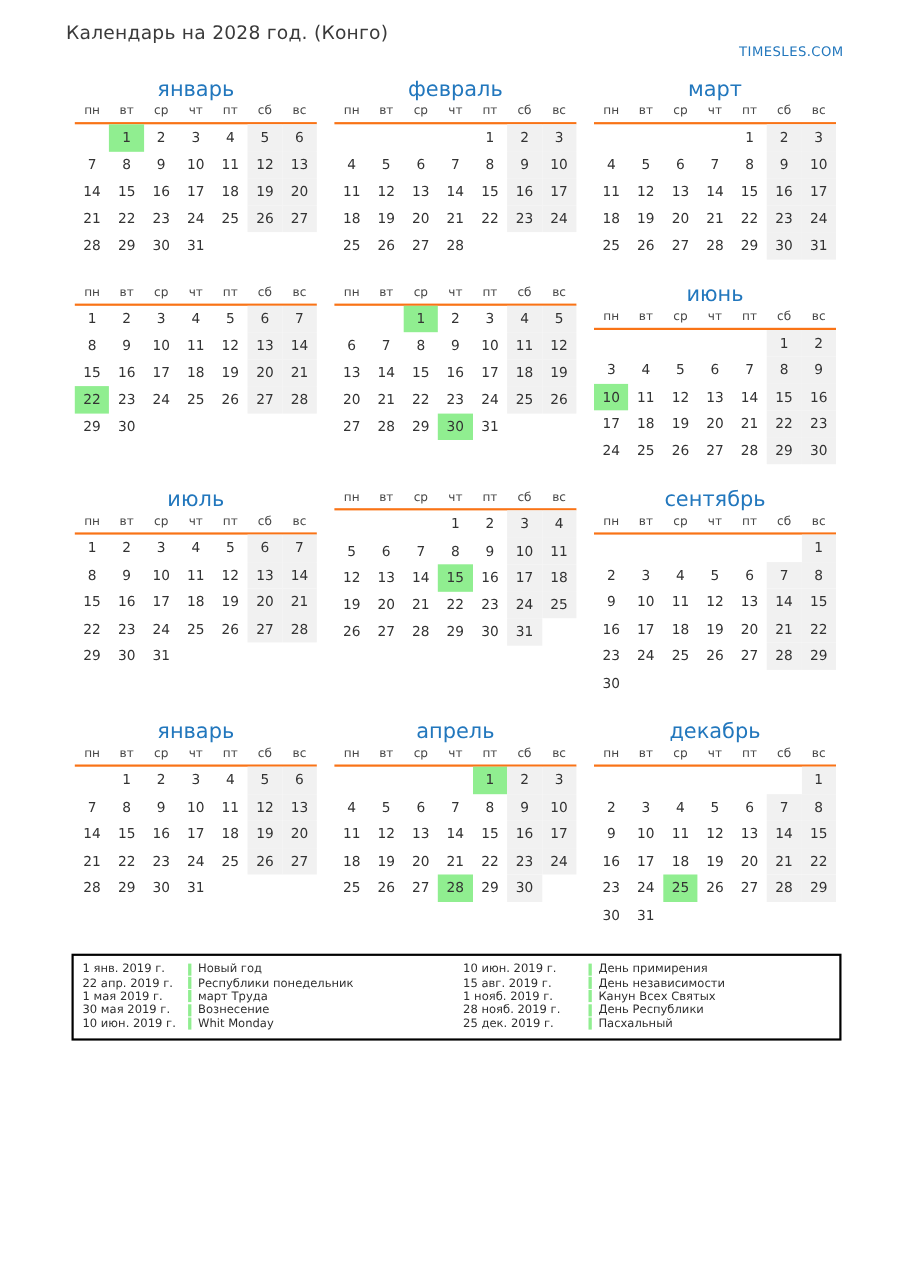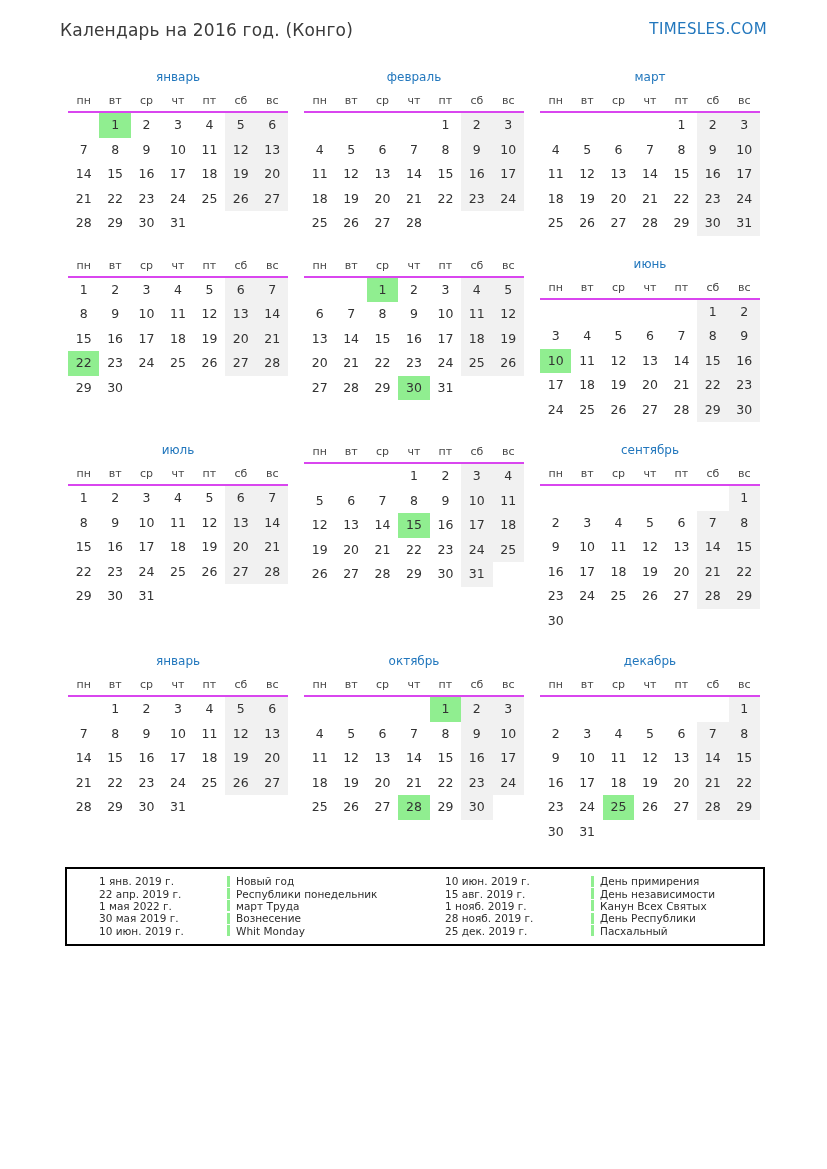--- a/index.html
+++ b/index.html
@@ -3,51 +3,51 @@
 <meta charset="utf-8">
 <style>
   * { margin:0; padding:0; box-sizing:border-box; }
   html,body { width:827px; height:1169px; background:#ffffff;
     font-family:"DejaVu Sans","Liberation Sans",sans-serif; }
   body { position:relative; overflow:hidden; }
 
   .header { position:absolute; left:60px; right:60px; top:20px;
     display:flex; justify-content:space-between; align-items:flex-start; }
   .page-title { font-size:17px; color:#3a3a3a; letter-spacing:0.2px; }
-  .logo { font-size:15px; color:#2277bd; text-decoration:none; margin-top:0; letter-spacing:0.4px; }
+  .logo { font-size:12px; color:#2277bd; text-decoration:none; margin-top:20px; letter-spacing:0.4px; }
 
   .months-grid { position:absolute; left:68px; top:70px; width:692px;
     display:grid; grid-template-columns:repeat(3,220px); column-gap:16px; row-gap:21px; }
 
   .month { width:220px; }
-  .month-title { height:22px; text-align:center; font-size:12px; color:#2277bd; }
-  .week-header { display:flex; border-bottom:2px solid #d946ef; padding-bottom:4px; margin-top:2px; }
+  .month-title { height:22px; text-align:center; font-size:19px; color:#2277bd; }
+  .week-header { display:flex; border-bottom:2px solid #f97316; padding-bottom:4px; margin-top:2px; }
   .week-header .wd { width:31.43px; text-align:center; font-size:11px; color:#474747; }
   .week { display:flex; }
   .cell { width:31.43px; height:24.5px; line-height:24.5px; text-align:center;
     font-size:12.5px; color:#333333; }
   .cell.wknd { background:#f1f1f1; }
   .cell.hol  { background:#90ee90; }
 
   .legend { position:absolute; left:65px; top:867px; width:700px; min-height:74px;
     border:2px solid #000000; padding:6px 0 7px 0; display:flex; }
   .legend-col { display:flex; flex-direction:column; }
   .legend-col.col-a { width:354px; }
   .legend-col.col-b { width:342px; }
-  .legend-row { display:flex; align-items:center; height:12.4px; font-size:10.5px; color:#2e2e2e;padding-left:24px; }
+  .legend-row { display:flex; align-items:center; height:12.4px; font-size:10.5px; color:#2e2e2e; }
   .col-a .legend-date { width:104px; padding-left:8px; }
   .col-b .legend-date { width:114px; }
-  .legend-name { display:flex; align-items:center;margin-left:32px; }
+  .legend-name { display:flex; align-items:center; }
   .hbar { display:inline-block; width:3px; height:11px; background:#90ee90; margin-right:6px; }
 </style>
 </head>
 <body>
 
 <div class="header">
-  <div class="page-title">Календарь на 2016 год. (Конго)</div>
+  <div class="page-title">Календарь на 2028 год. (Конго)</div>
   <a class="logo" href="#">TIMESLES.COM</a>
 </div>
 
 <div class="months-grid">
     <div class="month">
       <div class="month-title">январь</div>
       <div class="week-header">
         <div class="wd">пн</div>
         <div class="wd">вт</div>
         <div class="wd">ср</div>
@@ -615,21 +615,21 @@
         <div class="cell">28</div>
         <div class="cell">29</div>
         <div class="cell">30</div>
         <div class="cell">31</div>
         <div class="cell"></div>
         <div class="cell"></div>
         <div class="cell"></div>
       </div>
     </div>
     <div class="month">
-      <div class="month-title">октябрь</div>
+      <div class="month-title">апрель</div>
       <div class="week-header">
         <div class="wd">пн</div>
         <div class="wd">вт</div>
         <div class="wd">ср</div>
         <div class="wd">чт</div>
         <div class="wd">пт</div>
         <div class="wd">сб</div>
         <div class="wd">вс</div>
       </div>
       <div class="week">
@@ -756,21 +756,21 @@
         </div>
       </div>
       <div class="legend-row">
         <div class="legend-date">22 апр. 2019 г.</div>
         <div class="legend-name">
           <div class="hbar"></div>
           <span>Республики понедельник</span>
         </div>
       </div>
       <div class="legend-row">
-        <div class="legend-date">1 мая 2022 г.</div>
+        <div class="legend-date">1 мая 2019 г.</div>
         <div class="legend-name">
           <div class="hbar"></div>
           <span>март Труда</span>
         </div>
       </div>
       <div class="legend-row">
         <div class="legend-date">30 мая 2019 г.</div>
         <div class="legend-name">
           <div class="hbar"></div>
           <span>Вознесение</span>

